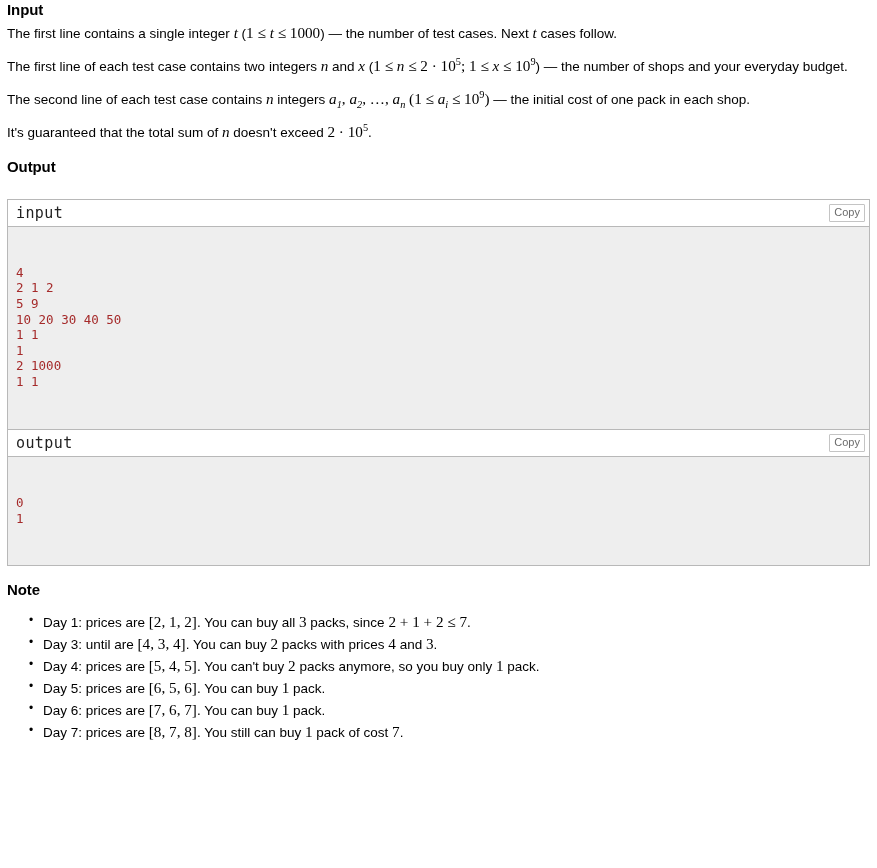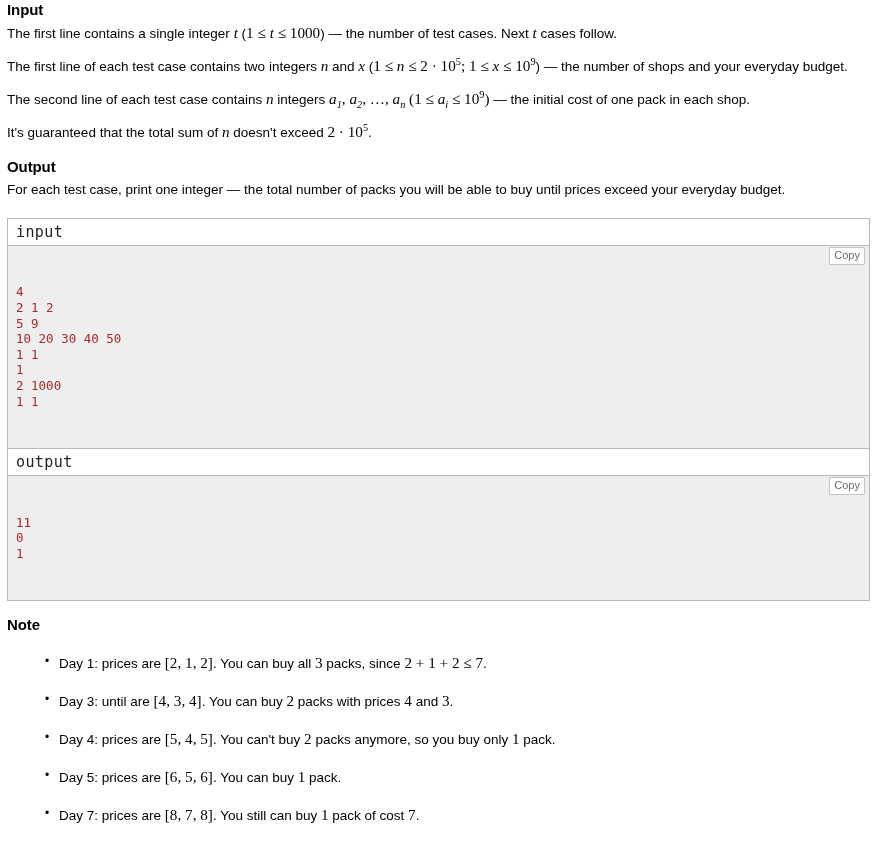--- a/index.html
+++ b/index.html
@@ -90,21 +90,20 @@
     top: 4px;
     border: 1px solid #c4c4c4;
     background: #ffffff;
     color: #6b6b6b;
     font-family: "Liberation Sans", sans-serif;
     font-size: 11px;
     line-height: 13px;
     padding: 1px 4px 2px 4px;
     cursor: pointer;
     border-radius: 1px;
-    margin-top: 24px;
   }
   .io-body {
     background: #eeeeee;
     padding: 7px 8px 8px 8px;
     font-family: "DejaVu Sans Mono", "Liberation Mono", monospace;
     font-size: 12.5px;
     line-height: 15.6px;
     color: #a52a2a;
     white-space: pre;
     overflow: hidden;
@@ -115,21 +114,21 @@
   ul.note-list {
     margin: 10px 0 0 0;
     padding: 0 0 0 36px;
     list-style: none;
   }
   ul.note-list li {
     position: relative;
     font-size: 13.5px;
     line-height: 21px;
     padding: 0;
-    margin: 16px;
+    margin: 0;
   }
   ul.note-list li::before {
     content: "\2022";
     position: absolute;
     left: -14px;
     top: -1px;
     font-size: 12px;
     color: #000;
   }
 </style>
@@ -158,21 +157,20 @@
 
   <div class="spacer-md"></div>
 
   <p class="para">
     <span>It's guaranteed that the total sum of </span><span class="mi">n</span><span> doesn't exceed </span><span class="m">2 · 10<sup>5</sup></span><span>.</span>
   </p>
 
   <div class="spacer-lg"></div>
 
   <h3 class="section-title">Output</h3>
-  <p class="para">For each test case, print one integer — the total number of packs you will be able to buy until prices exceed your everyday budget.</p>
 
   <div class="spacer-lg"></div>
 
 
   <div class="example-wrap">
 
     <div class="io-block">
       <div class="io-head">
         <span class="io-title">input</span>
         <button class="copy-btn">Copy</button>
@@ -181,38 +179,39 @@
         <span class="ln">4</span><span class="ln">2 1 2</span><span class="ln">5 9</span><span class="ln">10 20 30 40 50</span><span class="ln">1 1</span><span class="ln">1</span><span class="ln">2 1000</span><span class="ln">1 1</span>
       </div>
     </div>
 
     <div class="io-block">
       <div class="io-head">
         <span class="io-title">output</span>
         <button class="copy-btn">Copy</button>
       </div>
       <div class="io-body">
-        <span class="ln">11</span><span class="ln">0</span><span class="ln">1</span>
+        <span class="ln">0</span><span class="ln">1</span>
       </div>
     </div>
 
   </div>
 
   <div class="spacer-lg"></div>
 
   <h3 class="section-title">Note</h3>
 
   <ul class="note-list">
     <li><span>Day 1: prices are </span><span class="m">[2, 1, 2]</span><span>. You can buy all </span><span class="m">3</span><span> packs, since </span><span class="m">2 + 1 + 2 ≤ 7</span><span>.</span></li>
 
 
     <li><span>Day 3: until are </span><span class="m">[4, 3, 4]</span><span>. You can buy </span><span class="m">2</span><span> packs with prices </span><span class="m">4</span><span> and </span><span class="m">3</span><span>.</span></li>
 
     <li><span>Day 4: prices are </span><span class="m">[5, 4, 5]</span><span>. You can't buy </span><span class="m">2</span><span> packs anymore, so you buy only </span><span class="m">1</span><span> pack.</span></li>
 
     <li><span>Day 5: prices are </span><span class="m">[6, 5, 6]</span><span>. You can buy </span><span class="m">1</span><span> pack.</span></li>
 
+    <li><span>Day 6: prices are </span><span class="m">[7, 6, 7]</span><span>. You can buy </span><span class="m">1</span><span> pack.</span></li>
 
     <li><span>Day 7: prices are </span><span class="m">[8, 7, 8]</span><span>. You still can buy </span><span class="m">1</span><span> pack of cost </span><span class="m">7</span><span>.</span></li>
 
   </ul>
 
 </div>
 
 </body></html>

